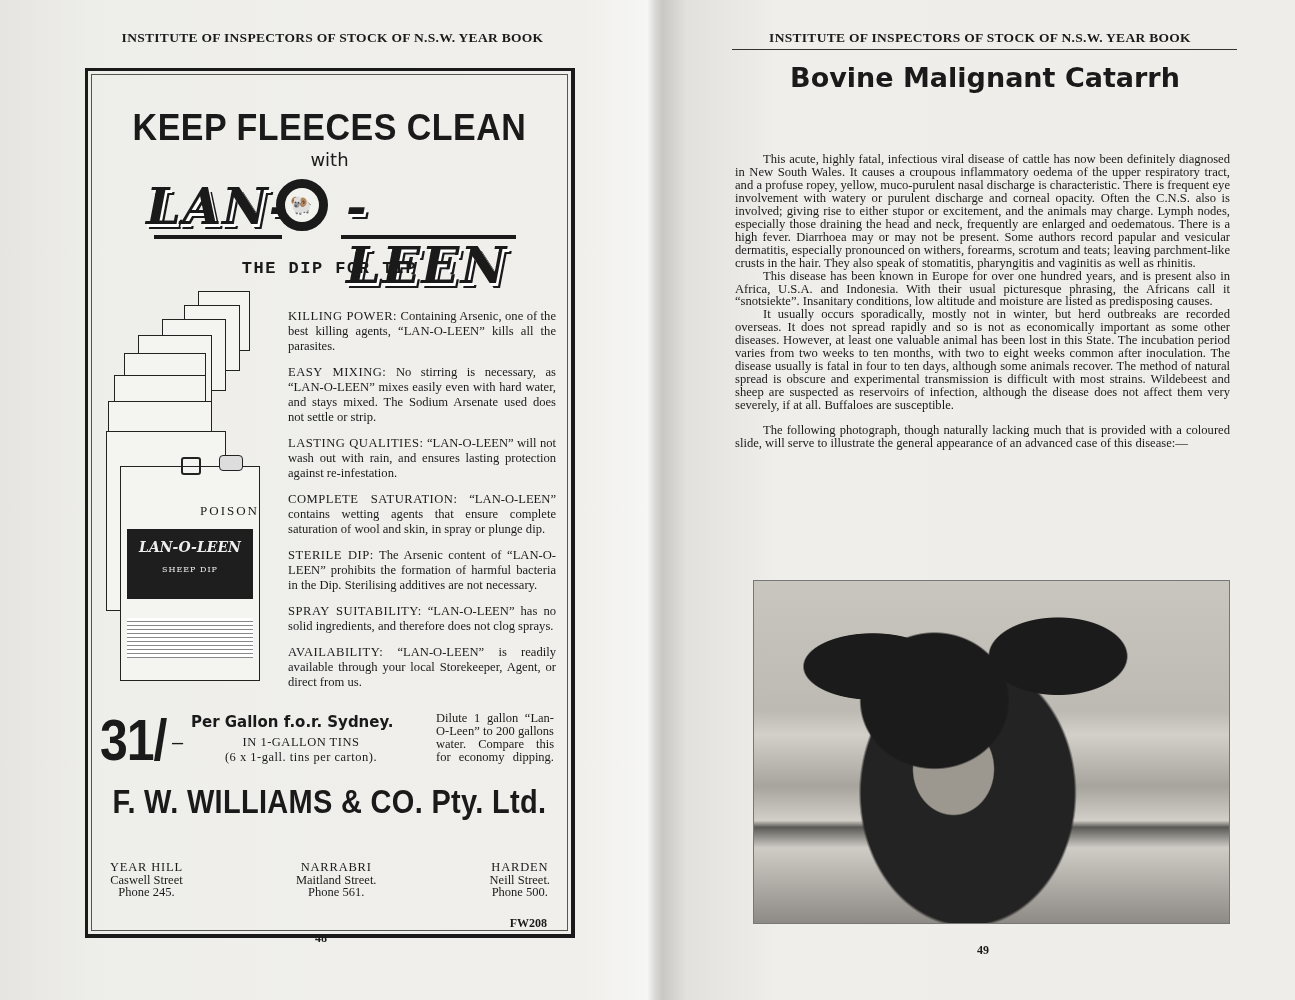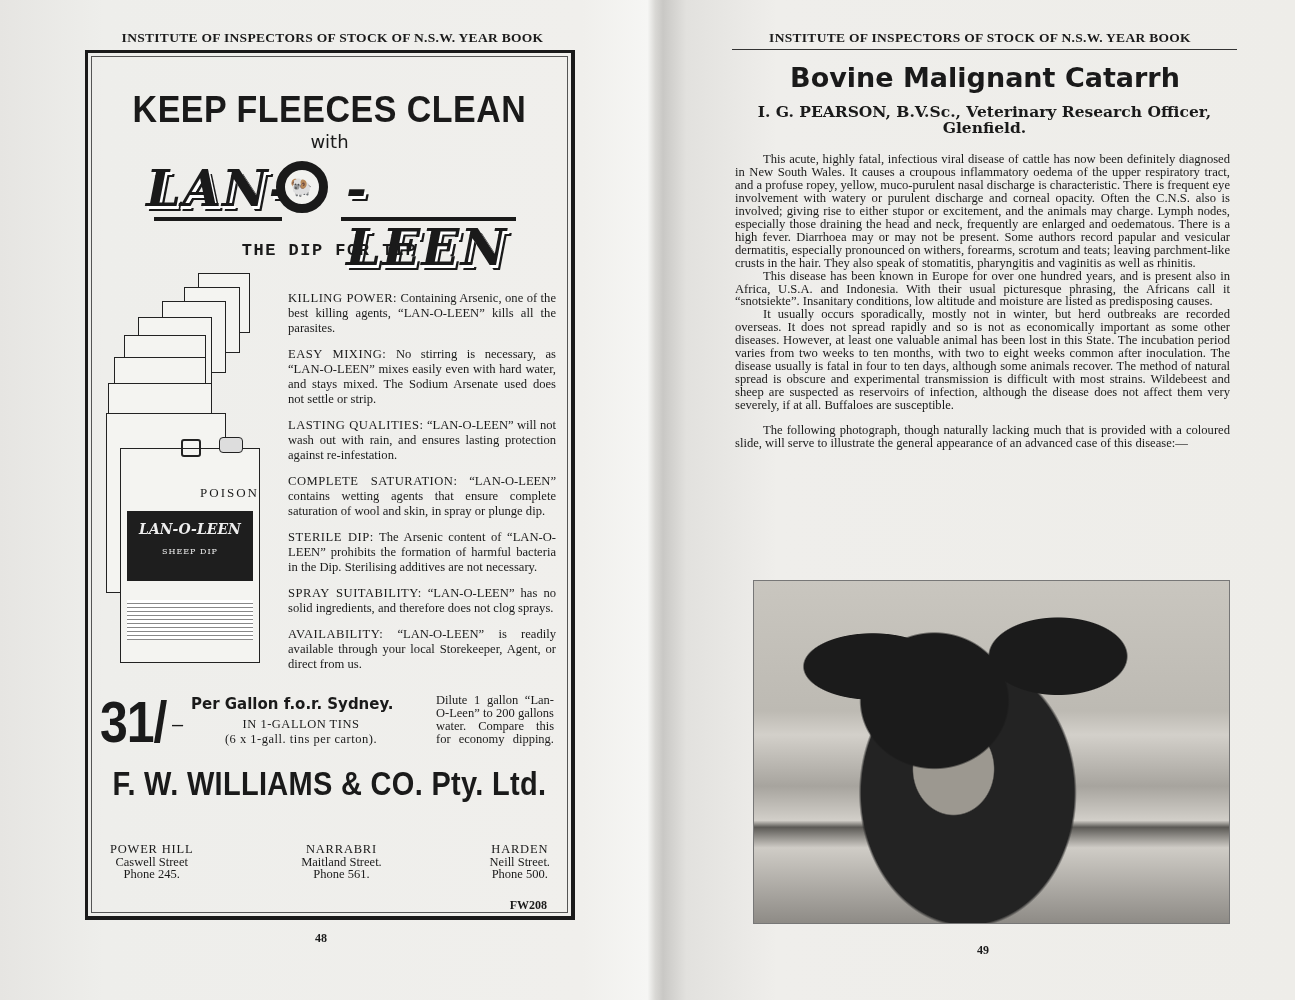--- a/index.html
+++ b/index.html
@@ -10,21 +10,21 @@
   .page-right{left:655px;width:640px;}
   .running-head{position:absolute;font-weight:bold;font-size:13.5px;letter-spacing:0.3px;text-align:center;white-space:nowrap;}
   .left-head{left:100px;top:30px;width:465px;}
   .right-head{left:95px;top:30px;width:460px;}
   .right-rule{position:absolute;left:77px;top:49px;width:505px;height:0;border-top:1.5px solid #333;}
   .page-num{position:absolute;font-weight:bold;font-size:12px;}
   .left-num{left:315px;top:931px;}
   .right-num{left:322px;top:943px;}
 
   
-  .ad-frame{position:absolute;left:85px;top:50px;width:490px;height:870px;border:3px solid #1a1a1a;border-right-width:4px;border-bottom-width:4px;box-sizing:border-box;}
+  .ad-frame{position:absolute;left:85px;top:68px;width:490px;height:870px;border:3px solid #1a1a1a;border-right-width:4px;border-bottom-width:4px;box-sizing:border-box;}
   .ad-frame::before{content:"";position:absolute;left:3px;top:3px;right:3px;bottom:3px;border:1px solid #555;}
   .ad-title{position:absolute;left:0;width:100%;top:37px;text-align:center;font-family:"Liberation Sans","DejaVu Sans",sans-serif;font-weight:bold;font-size:34px;letter-spacing:0.5px;transform:scaleY(1.1);}
   .ad-with{position:absolute;left:0;width:100%;top:78px;text-align:center;font-family:"DejaVu Sans",sans-serif;font-size:18px;}
   .logo{position:absolute;left:48px;top:102px;width:390px;height:72px;}
   .logo-word{position:absolute;top:4px;font-family:"DejaVu Serif",serif;font-weight:bold;font-style:italic;font-size:50px;letter-spacing:1px;color:#1a1a1a;text-shadow:2px 3px 0 #fff,4px 5px 0 #1a1a1a;}
   .logo-left{left:10px;}
   .logo-right{left:210px;}
   .logo-ring{position:absolute;left:140px;top:6px;width:52px;height:52px;border:9px solid #1a1a1a;border-radius:50%;box-sizing:border-box;background:#f2f2ef;display:flex;align-items:center;justify-content:center;font-size:18px;}
   .logo-underline{position:absolute;height:4px;background:#1a1a1a;top:62px;}
   .ul-left{left:18px;width:128px;}
@@ -121,21 +121,21 @@
       <div class="price-sub">
         <div>IN 1-GALLON TINS</div>
         <div>(6 x 1-gall. tins per carton).</div>
       </div>
       <div class="dilute">Dilute 1 gallon “Lan-O-Leen” to 200 gallons water. Compare this for economy dipping.</div>
 
       <div class="company">F. W. WILLIAMS &amp; CO. Pty. Ltd.</div>
 
       <div class="branches">
         <div class="branch">
-          <div class="bn">POWER HILL</div>
+          <div class="bn">YEAR HILL</div>
           <div>Caswell Street</div>
           <div>Phone 245.</div>
         </div>
         <div class="branch">
           <div class="bn">NARRABRI</div>
           <div>Maitland Street.</div>
           <div>Phone 561.</div>
         </div>
         <div class="branch">
           <div class="bn">HARDEN</div>
@@ -147,21 +147,20 @@
     </div>
 
     <div class="page-num left-num">48</div>
   </div>
 
   <div class="page page-right">
     <div class="running-head right-head">INSTITUTE OF INSPECTORS OF STOCK OF N.S.W. YEAR BOOK</div>
     <div class="right-rule"></div>
 
     <div class="art-title">Bovine Malignant Catarrh</div>
-    <div class="art-author">I. G. PEARSON, B.V.Sc., Veterinary Research Officer, Glenfield.</div>
 
     <div class="art-body">
       <p>This acute, highly fatal, infectious viral disease of cattle has now been definitely diagnosed in New South Wales. It causes a croupous inflammatory oedema of the upper respiratory tract, and a profuse ropey, yellow, muco-purulent nasal discharge is characteristic. There is frequent eye involvement with watery or purulent discharge and corneal opacity. Often the C.N.S. also is involved; giving rise to either stupor or excitement, and the animals may charge. Lymph nodes, especially those draining the head and neck, frequently are enlarged and oedematous. There is a high fever. Diarrhoea may or may not be present. Some authors record papular and vesicular dermatitis, especially pronounced on withers, forearms, scrotum and teats; leaving parchment-like crusts in the hair. They also speak of stomatitis, pharyngitis and vaginitis as well as rhinitis.</p>
       <p>This disease has been known in Europe for over one hundred years, and is present also in Africa, U.S.A. and Indonesia. With their usual picturesque phrasing, the Africans call it “snotsiekte”. Insanitary conditions, low altitude and moisture are listed as predisposing causes.</p>
       <p>It usually occurs sporadically, mostly not in winter, but herd outbreaks are recorded overseas. It does not spread rapidly and so is not as economically important as some other diseases. However, at least one valuable animal has been lost in this State. The incubation period varies from two weeks to ten months, with two to eight weeks common after inoculation. The disease usually is fatal in four to ten days, although some animals recover. The method of natural spread is obscure and experimental transmission is difficult with most strains. Wildebeest and sheep are suspected as reservoirs of infection, although the disease does not affect them very severely, if at all. Buffaloes are susceptible.</p>
       <p class="gap">The following photograph, though naturally lacking much that is provided with a coloured slide, will serve to illustrate the general appearance of an advanced case of this disease:—</p>
     </div>
 
     <div class="photo" title="Photograph of an affected bovine held by a rope halter"></div>
 

